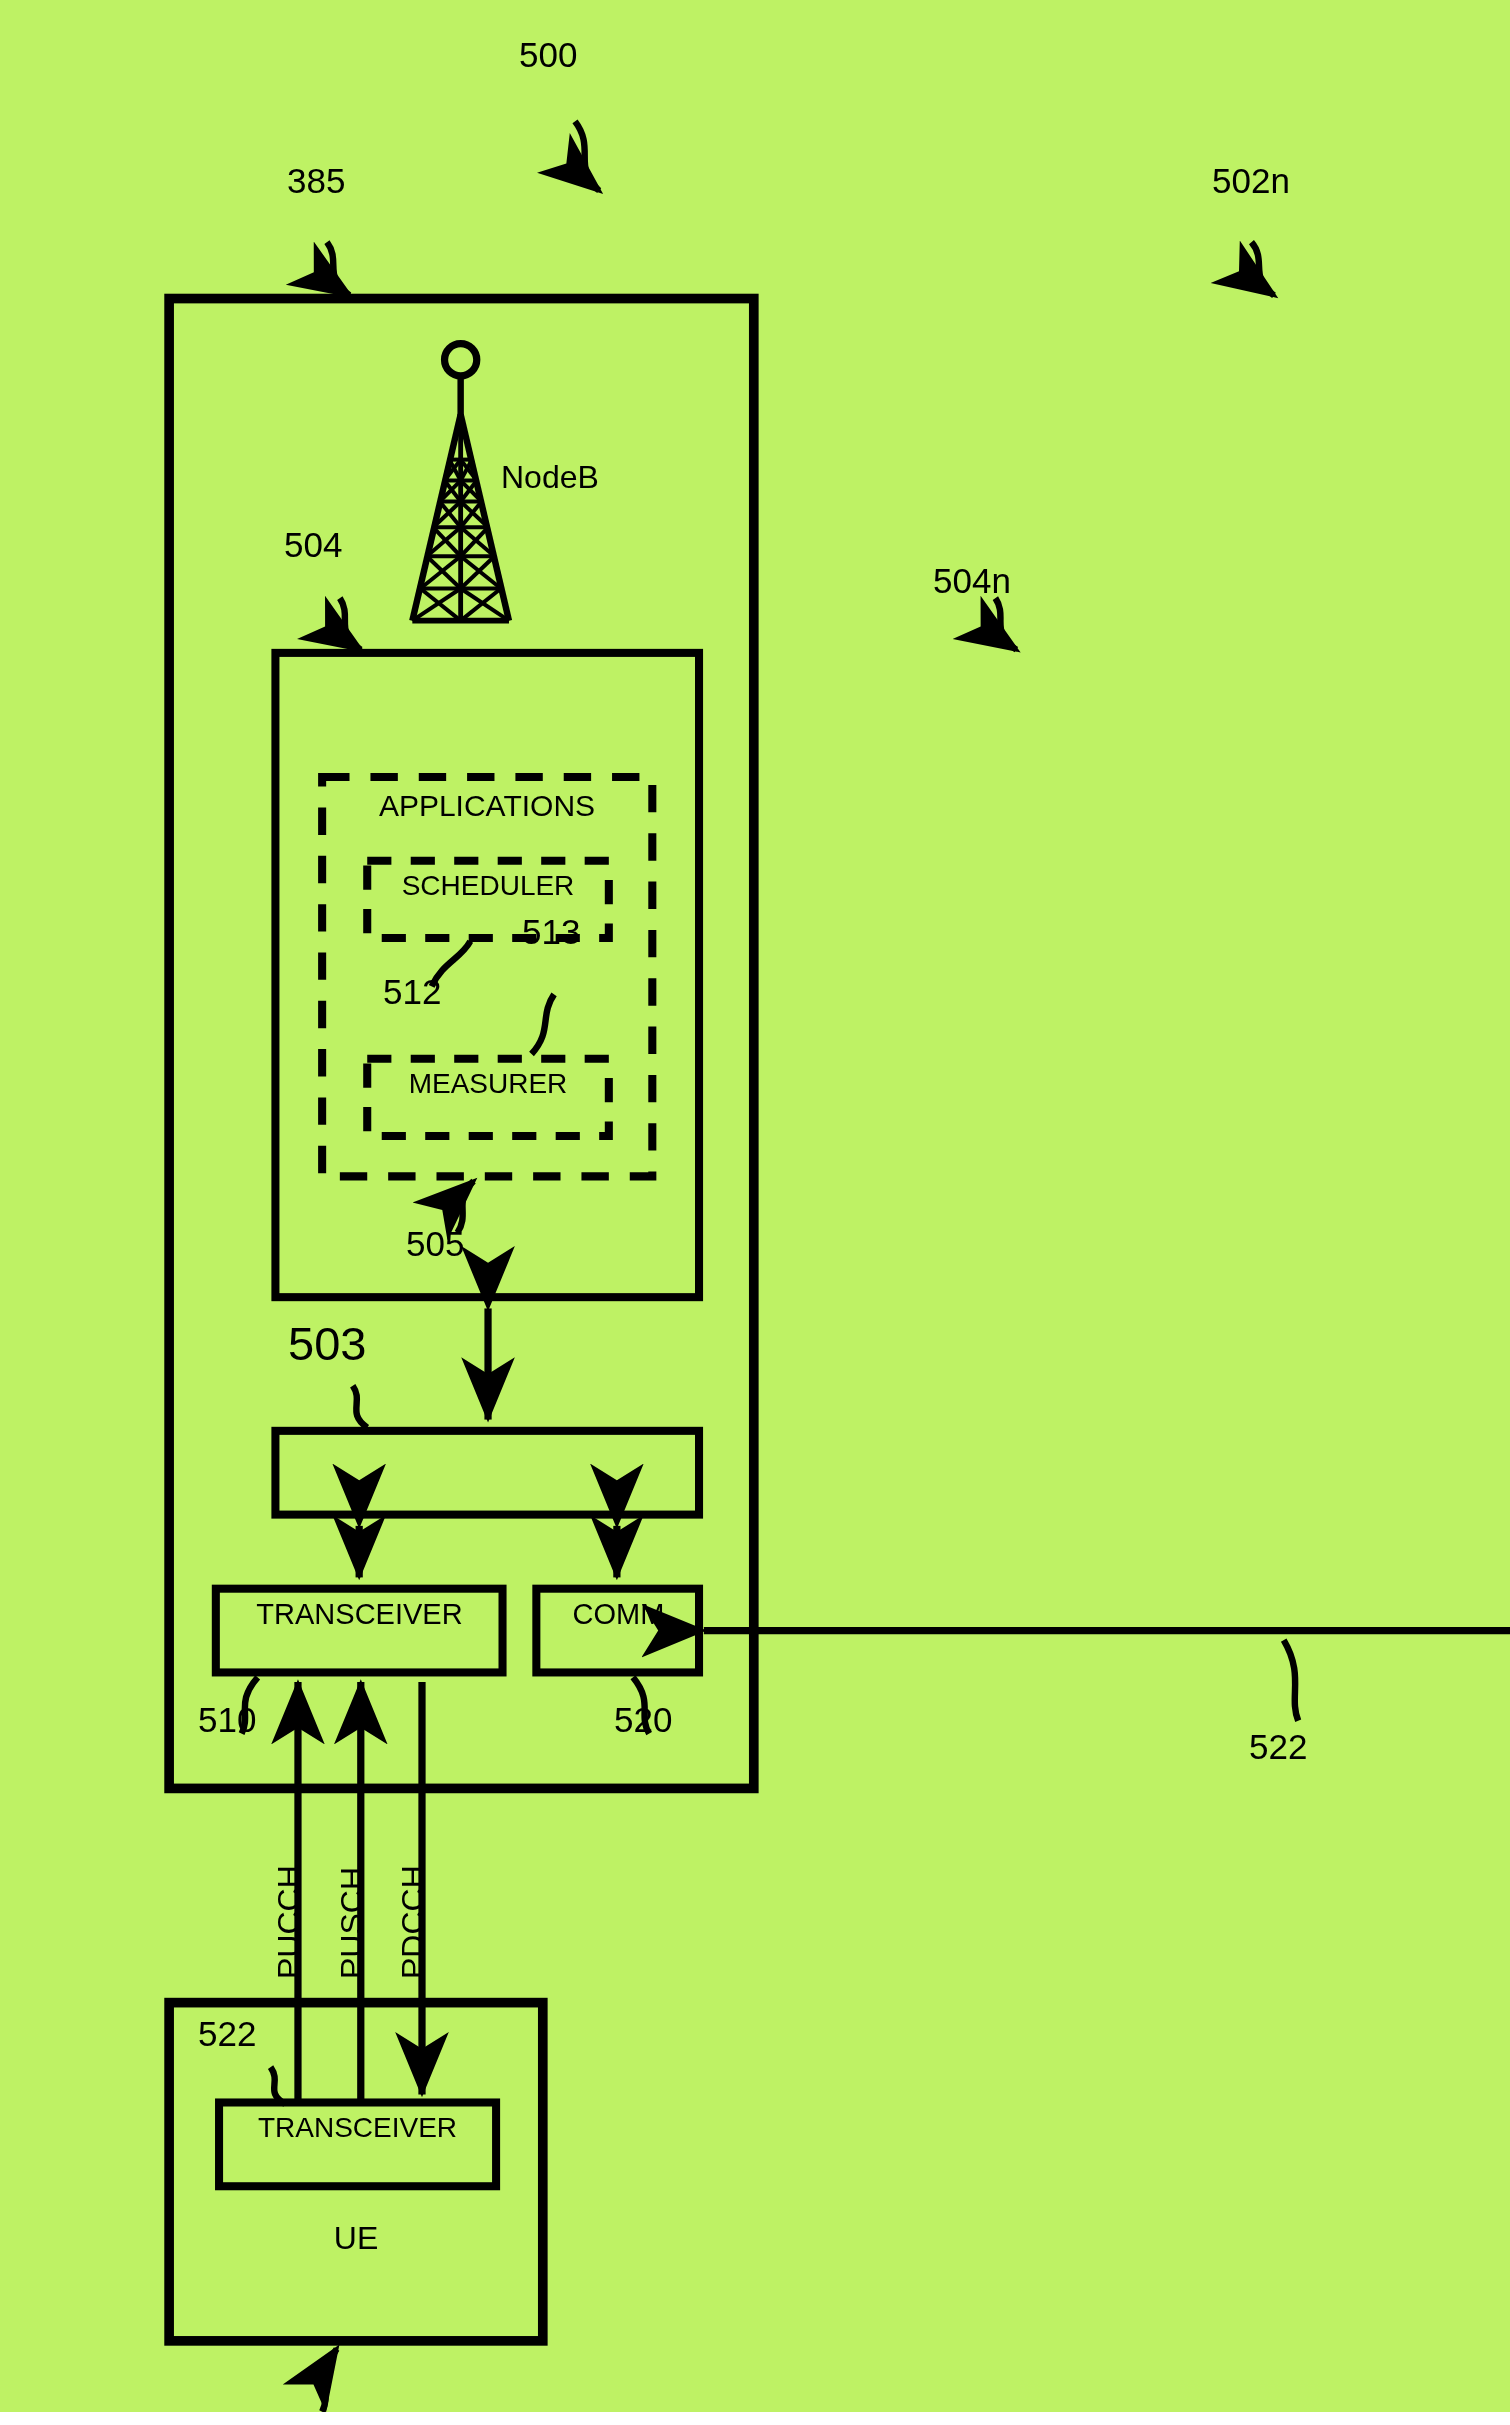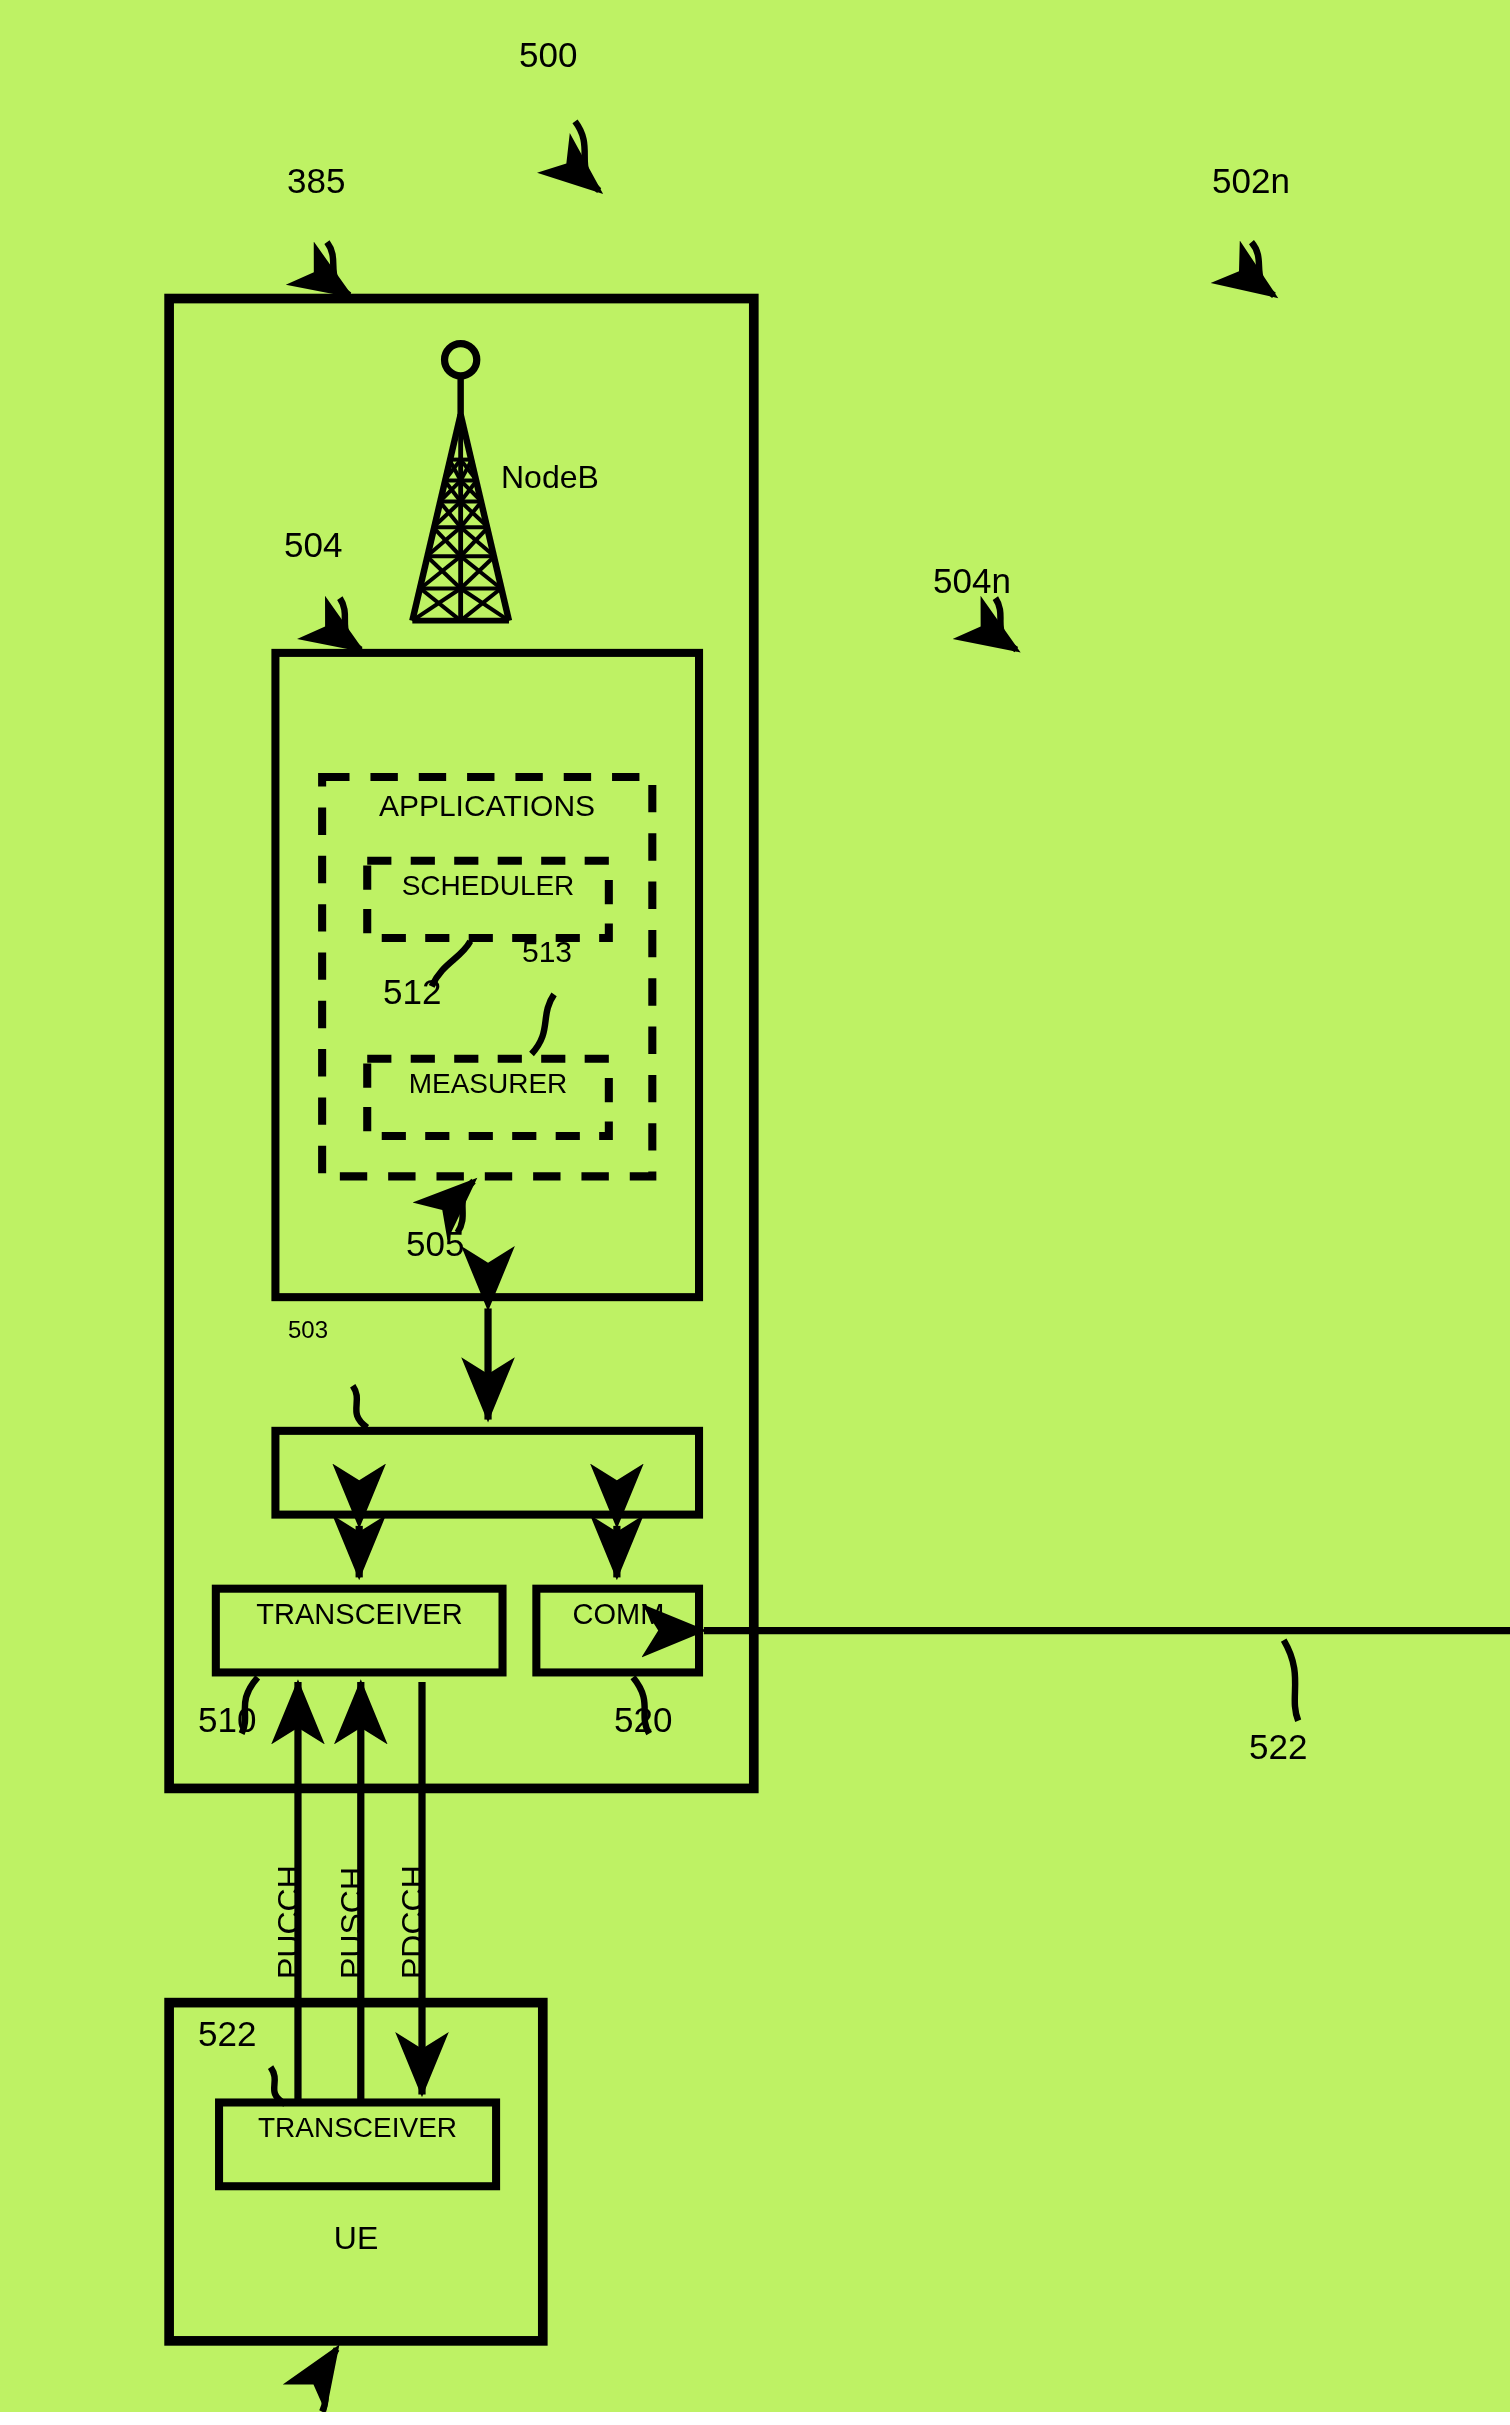--- a/index.html
+++ b/index.html
@@ -250,24 +250,24 @@
 
   <div class="ref" style="left: 287px; top: 161px; font-size: 35px;">385</div>
   <div class="nodeb-text" style="left: 501px; top: 459px; font-size: 32px;">NodeB</div>
 
   <div class="ref" style="left: 284px; top: 525px; font-size: 35px;">504</div>
   <div class="boxlabel" style="left: 322px; top: 789px; width: 330px; font-size: 30px;">APPLICATIONS</div>
   <div class="boxlabel" style="left: 367px; top: 870px; width: 242px; font-size: 28px;">SCHEDULER</div>
   <div class="boxlabel" style="left: 367px; top: 1068px; width: 242px; font-size: 28px;">MEASURER</div>
 
   <div class="ref" style="left: 383px; top: 972px; font-size: 35px;">512</div>
-  <div class="ref" style="left: 522px; top: 935px; font-size: 30px;">513</div>
+  <div class="ref" style="left: 522px; top: 912px; font-size: 35px;">513</div>
   <div class="ref" style="left: 406px; top: 1224px; font-size: 35px;">505</div>
 
-  <div class="ref" style="left: 288px; top: 1316px; font-size: 24px;">503</div>
+  <div class="ref" style="left: 288px; top: 1316px; font-size: 47px;">503</div>
 
   <div class="boxlabel" style="left: 216px; top: 1598px; width: 287px; font-size: 29px;">TRANSCEIVER</div>
   <div class="ref" style="left: 198px; top: 1700px; font-size: 35px;">510</div>
 
   <div class="boxlabel" style="left: 537px; top: 1598px; width: 163px; font-size: 29px;">COMM</div>
   <div class="ref" style="left: 614px; top: 1700px; font-size: 35px;">520</div>
 
   <div class="ref" style="left: 1212px; top: 161px; font-size: 35px;">502n</div>
 
   <div class="ref" style="left: 933px; top: 525px; font-size: 35px; margin-top: 36px;">504n</div>

